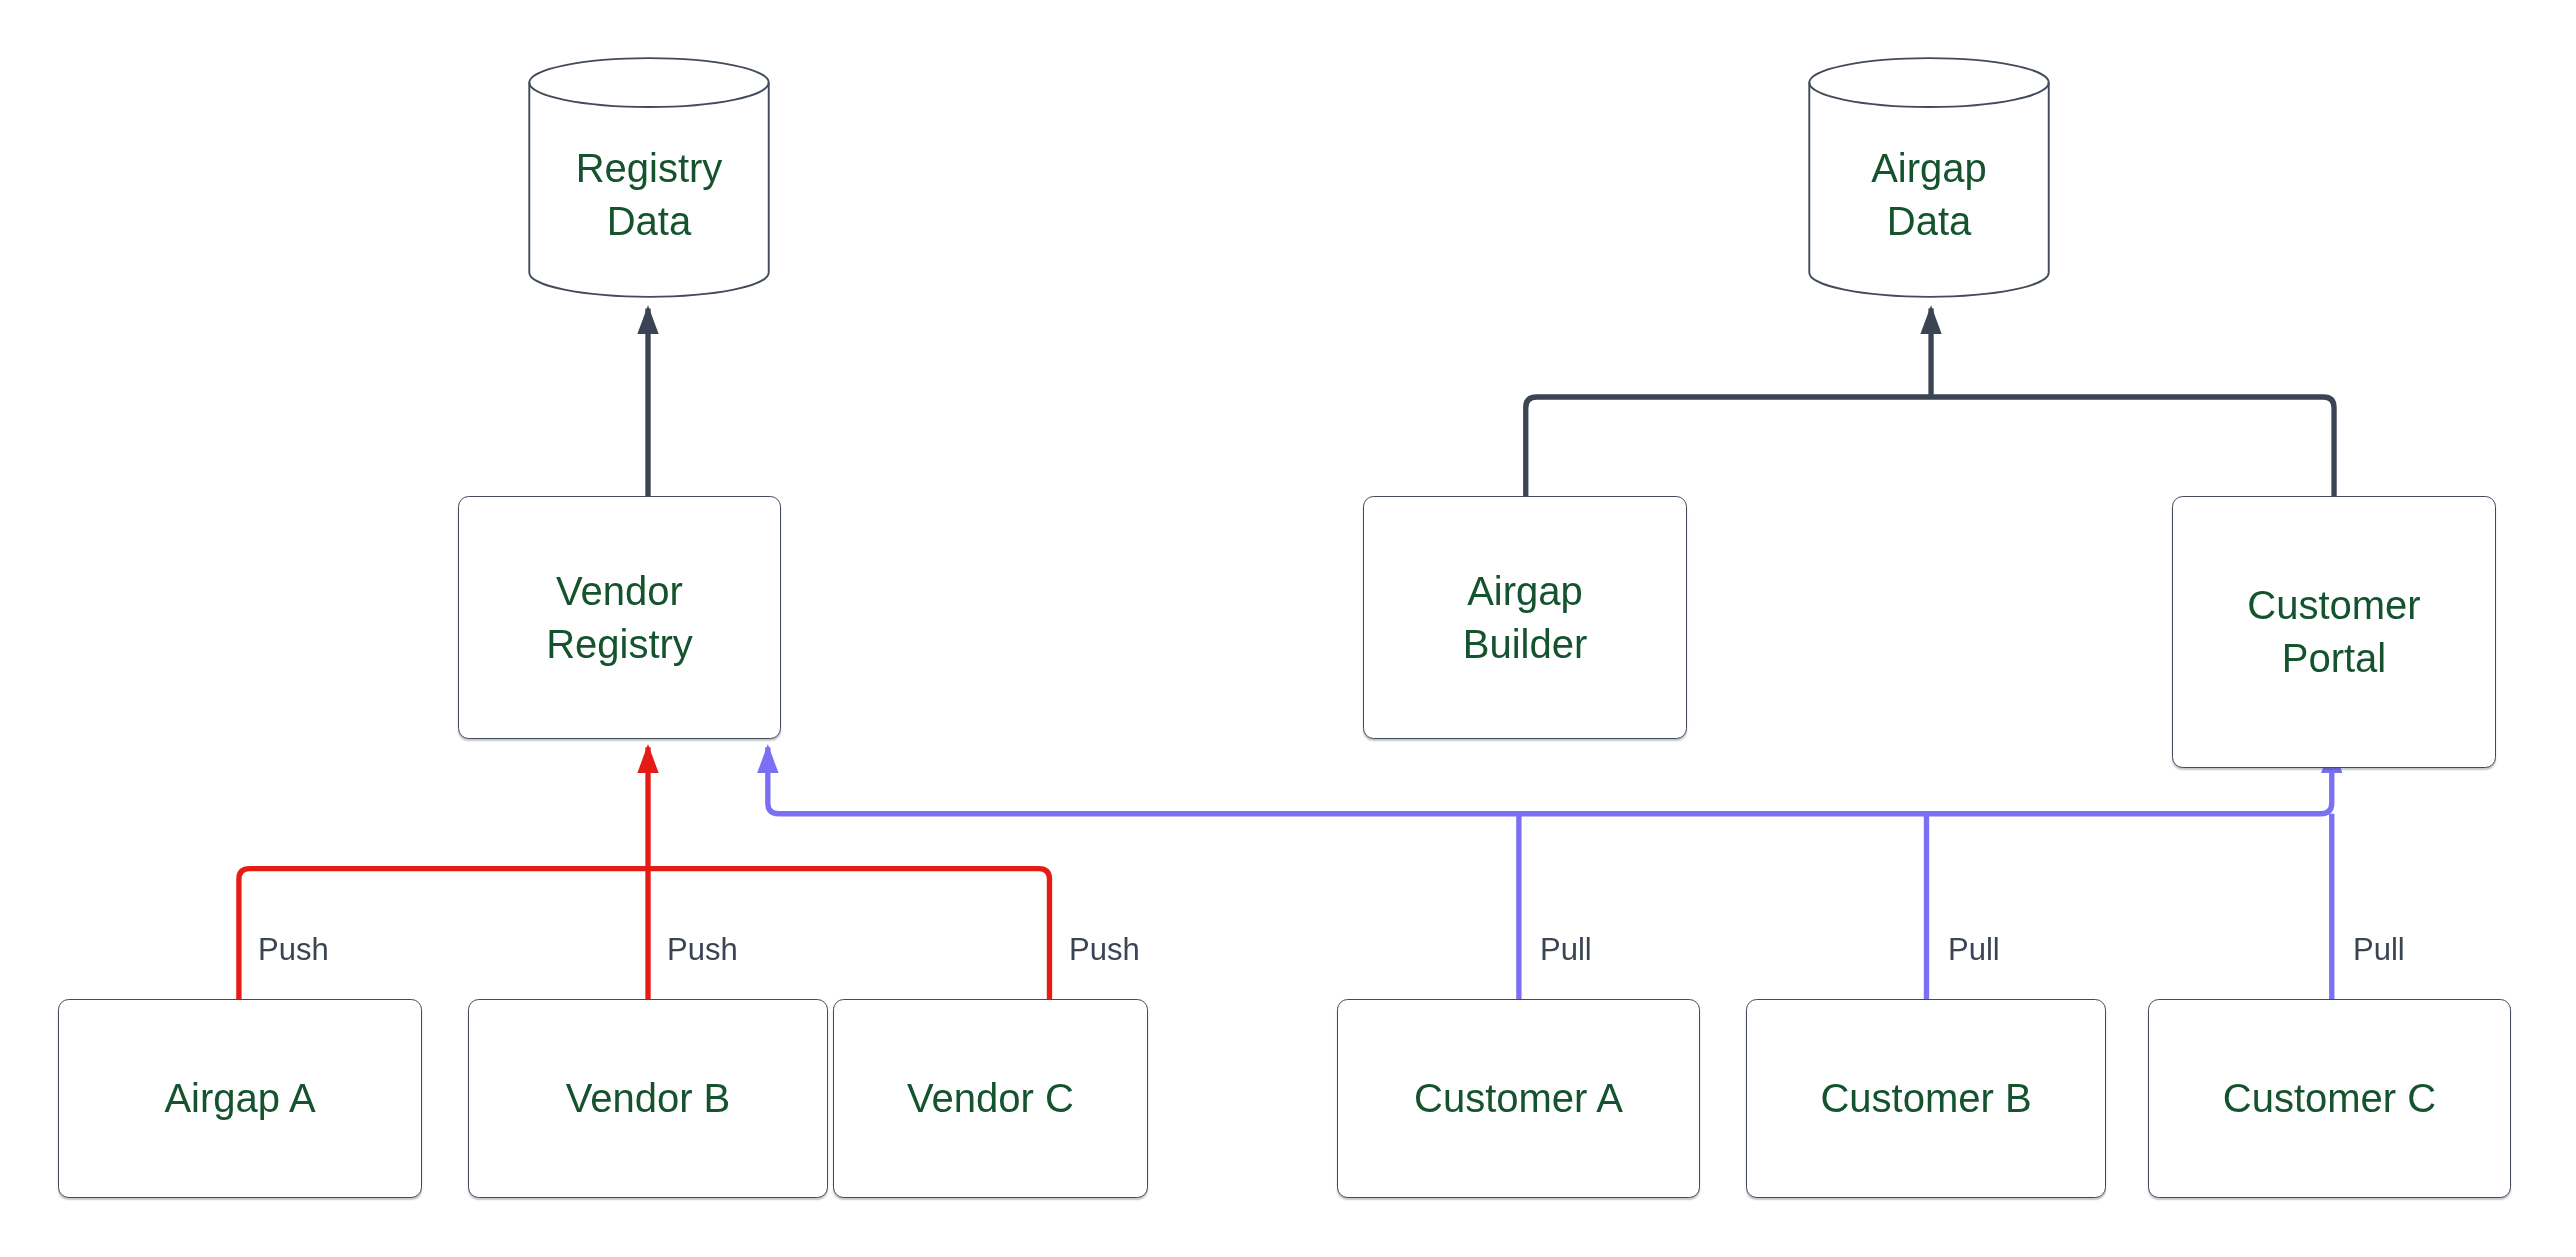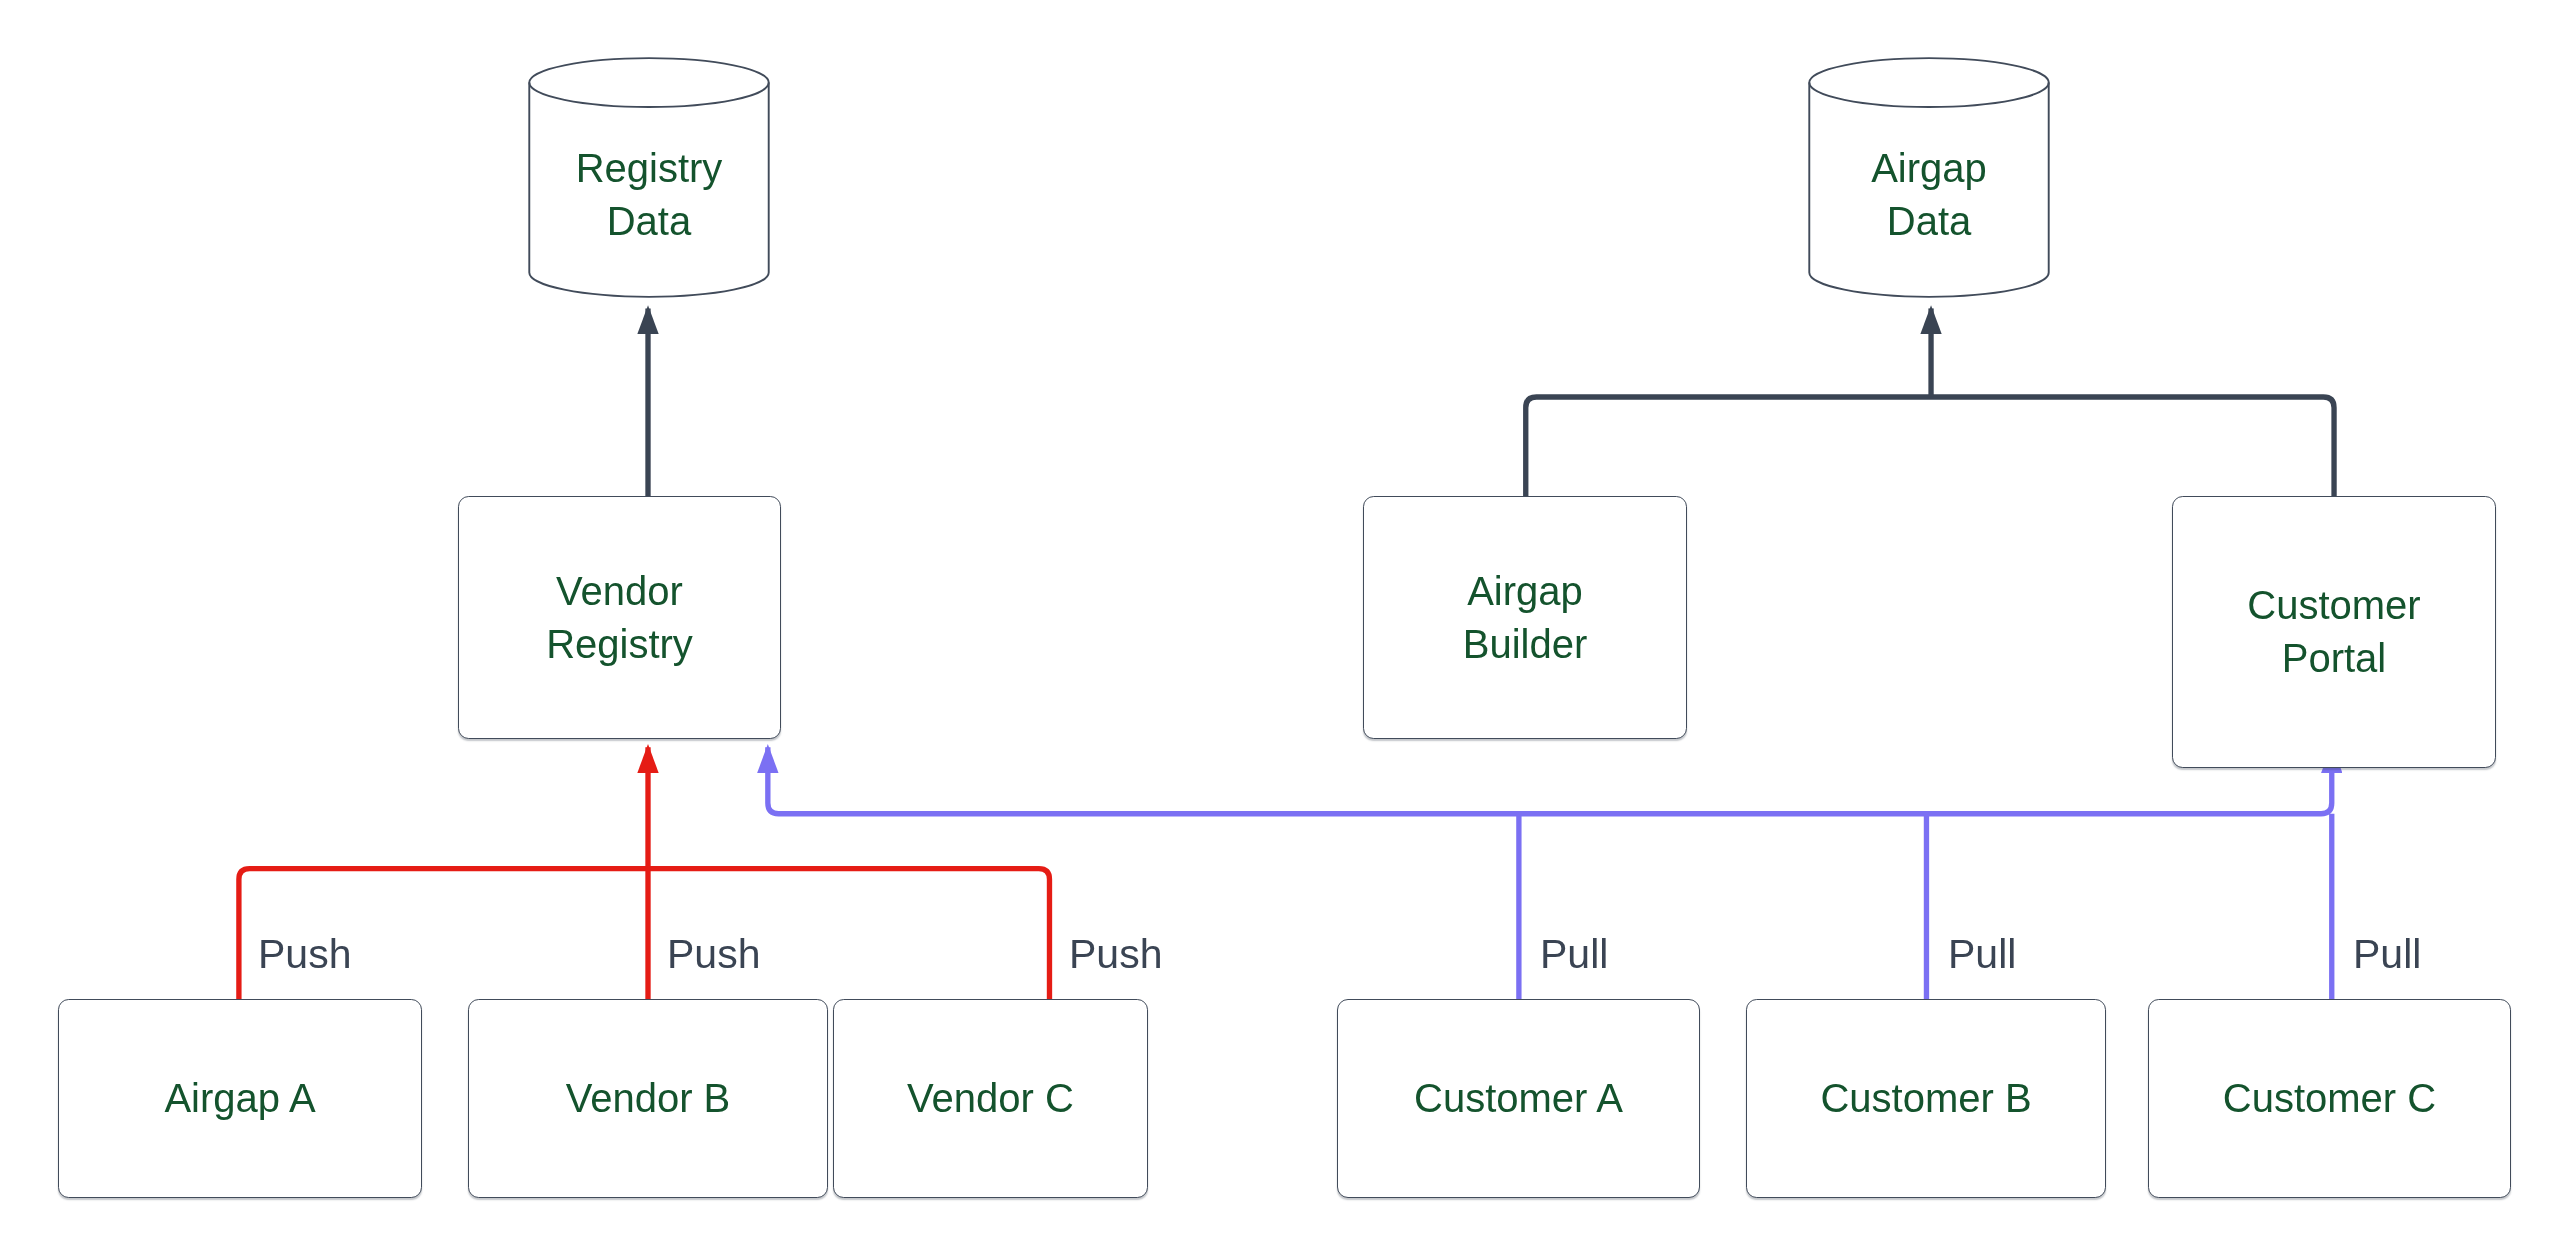--- a/index.html
+++ b/index.html
@@ -46,21 +46,21 @@
     width: 100%; height: 100%;
   }
   .cyl-node .node-label {
     position: relative;
     padding-top: 34px;
   }
   .node-label { pointer-events: none; }
   .edge-label {
     position: absolute;
     color: #3a4453;
-    font-size: 41px;
+    font-size: 31px;
     line-height: 1;
     white-space: nowrap;
   }
 </style>
 </head>
 <body>
 
 <div id="stage">
 
   <svg id="wires" width="2576" height="1258" viewBox="0 0 3375 1648" xmlns="http://www.w3.org/2000/svg">
@@ -131,21 +131,21 @@
   </div>
 
   <div class="node rect-node" style="left:468px; top:999px; width:360px; height:199px;">
     <span class="node-label">Vendor B</span>
   </div>
 
   <div class="node rect-node" style="left:833px; top:999px; width:315px; height:199px;">
     <span class="node-label">Vendor C</span>
   </div>
 
-  <div class="node rect-node" style="left:1337px; top:999px; width:363px; height:199px;border-radius:11px;">
+  <div class="node rect-node" style="left:1337px; top:999px; width:363px; height:199px;">
     <span class="node-label">Customer A</span>
   </div>
 
   <div class="node rect-node" style="left:2148px; top:999px; width:363px; height:199px;">
     <span class="node-label">Customer C</span>
   </div>
 
   <div class="node rect-node" style="left:1746px; top:999px; width:360px; height:199px;">
     <span class="node-label">Customer B</span>
   </div>

